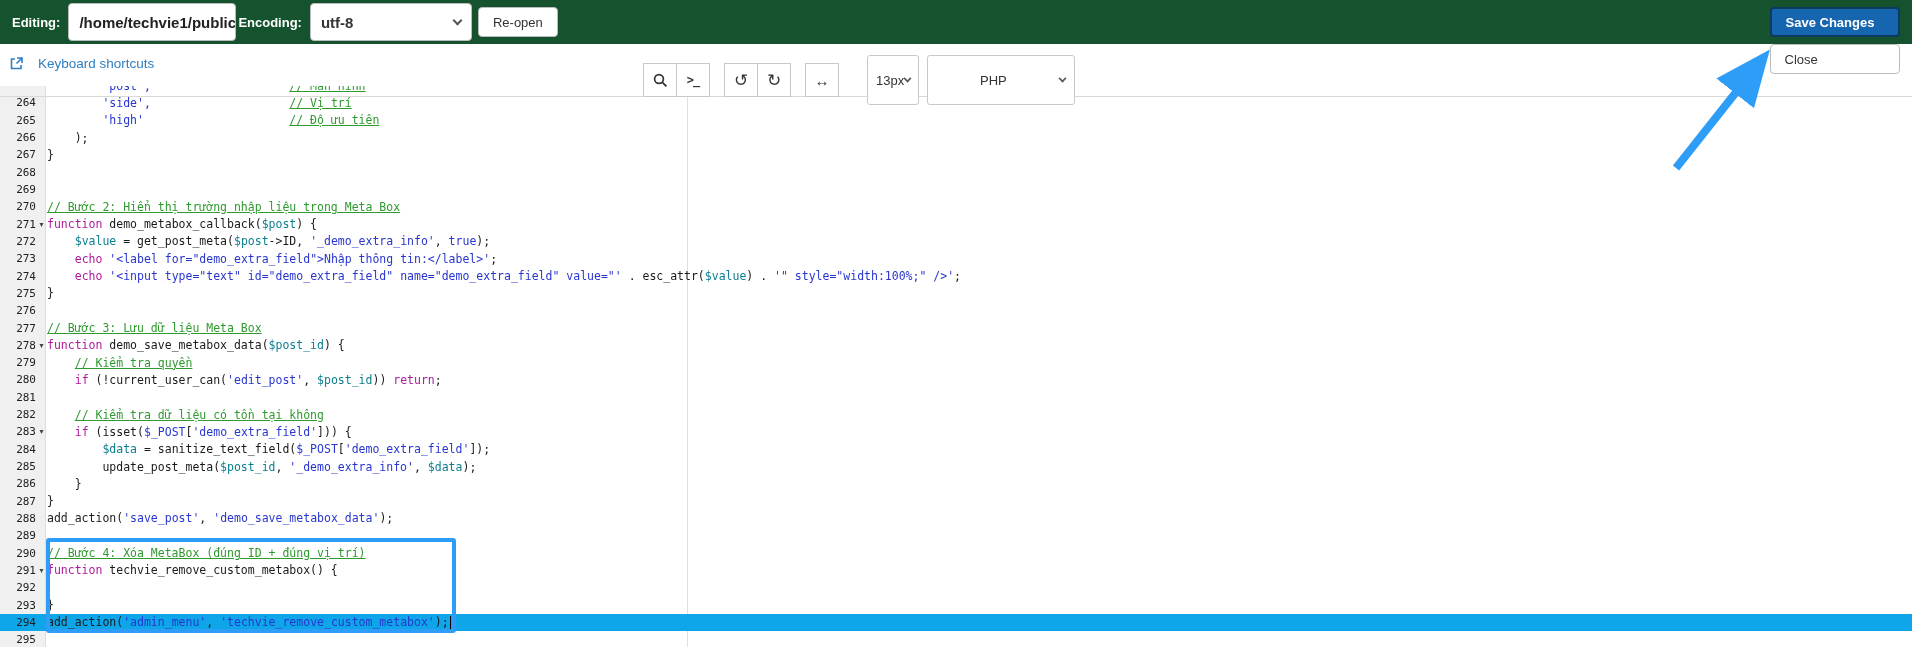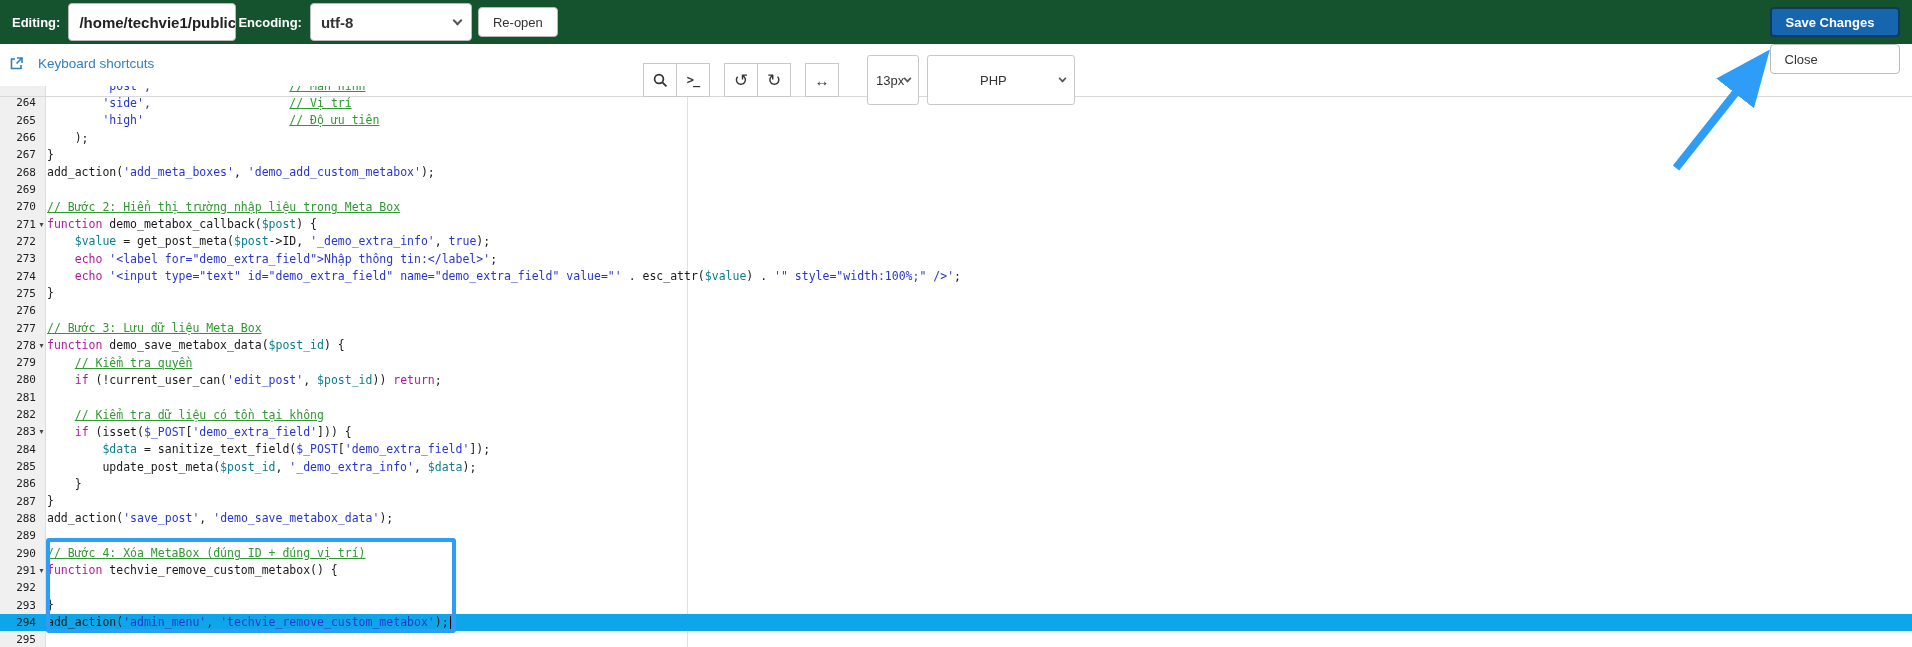--- a/index.html
+++ b/index.html
@@ -185,21 +185,20 @@
           <span class="codetext"><span class="t-p">    );</span></span>
         </div>
         <div class="row">
           <span class="ln">267</span>
           <span class="fold"></span>
           <span class="codetext"><span class="t-p">}</span></span>
         </div>
         <div class="row">
           <span class="ln">268</span>
           <span class="fold"></span>
-          <span class="codetext"><span class="t-p">add_action(</span><span class="t-s">'add_meta_boxes'</span><span class="t-p">, </span><span class="t-s">'demo_add_custom_metabox'</span><span class="t-p">);</span></span>
         </div>
         <div class="row">
           <span class="ln">269</span>
           <span class="fold"></span>
           <span class="codetext"></span>
         </div>
         <div class="row">
           <span class="ln">270</span>
           <span class="fold"></span>
           <span class="codetext"><span class="t-c">// Bước 2: Hiển thị trường nhập liệu trong Meta Box</span></span>

